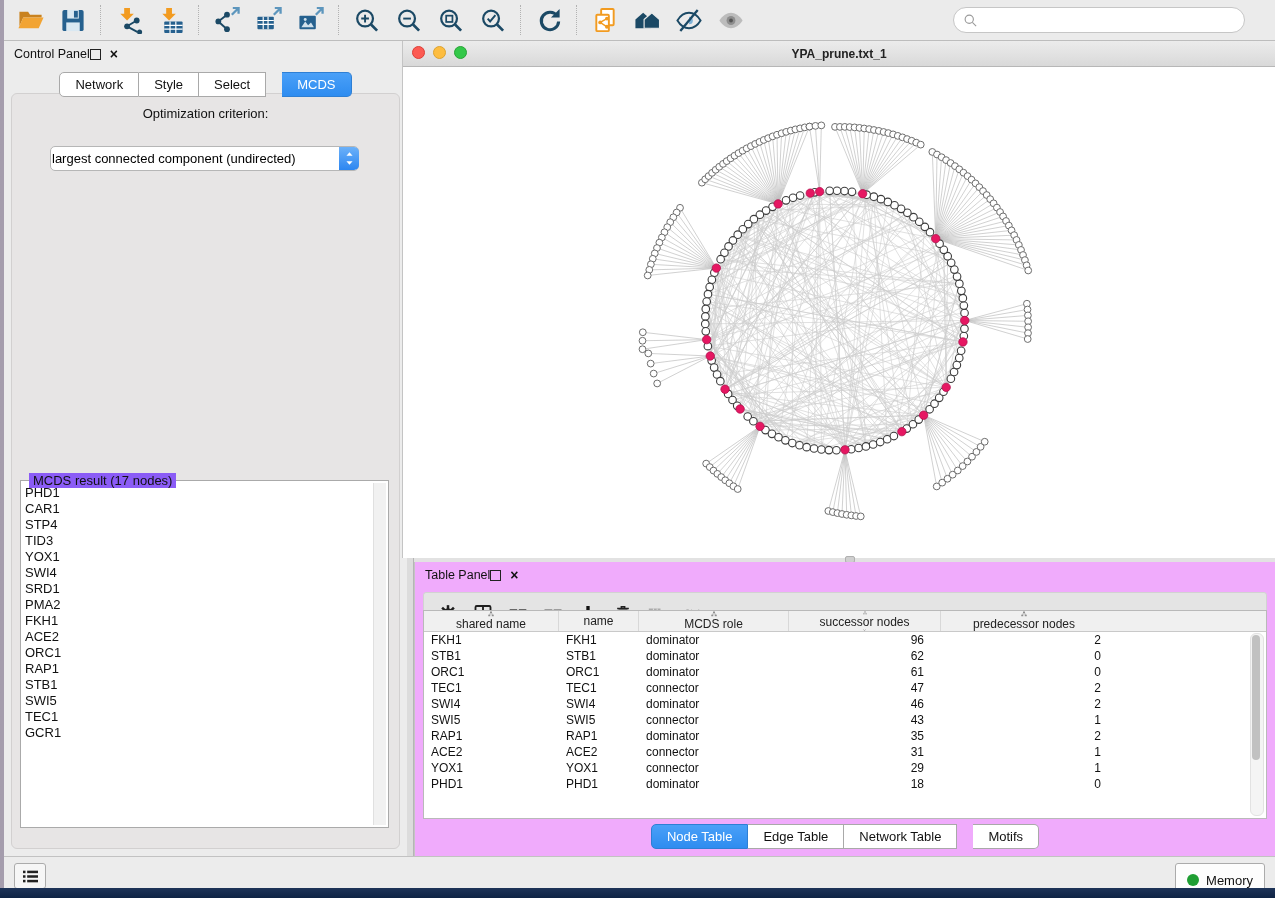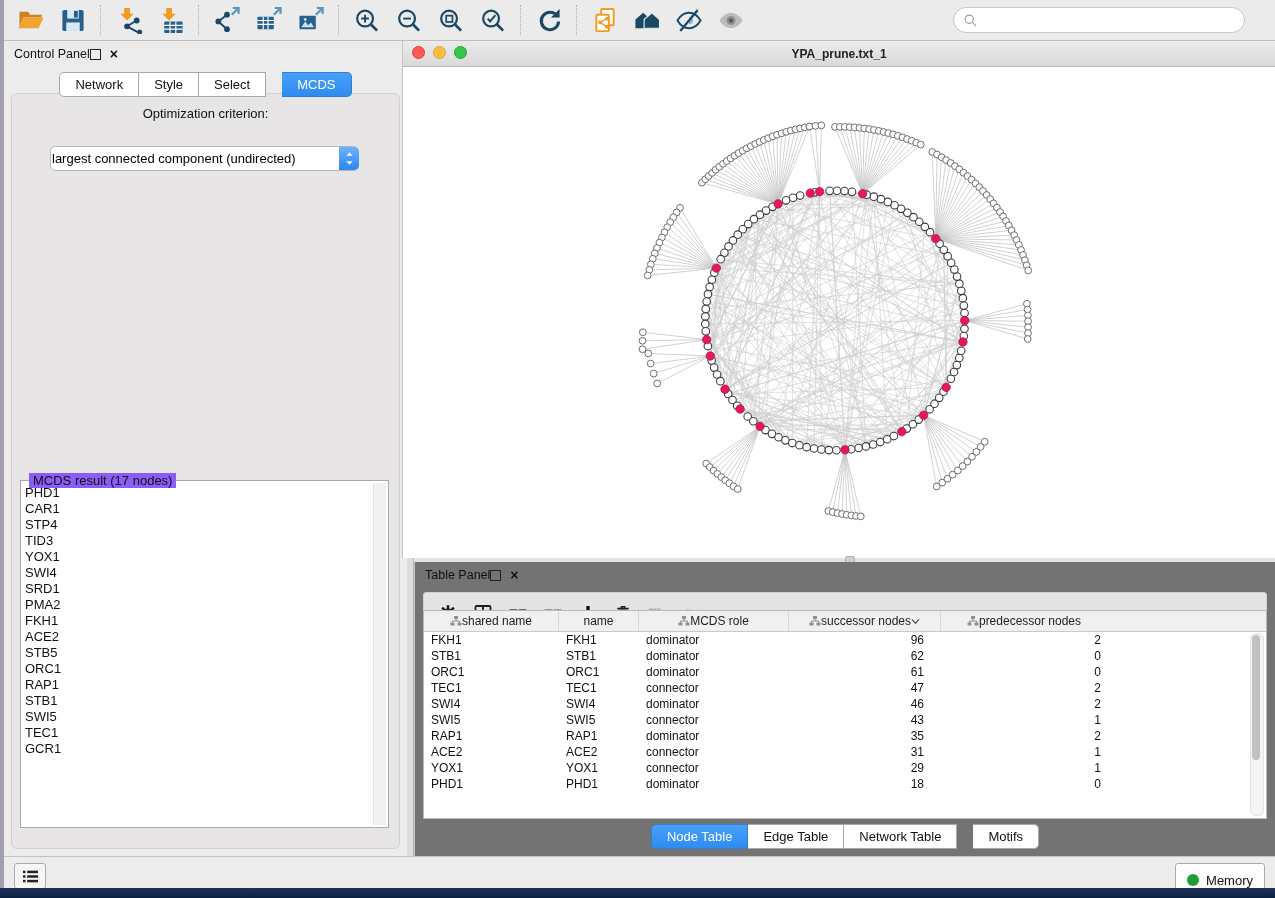--- a/index.html
+++ b/index.html
@@ -67,29 +67,29 @@
   .net-title{font-size:12px;font-weight:bold;color:#222;}
   .lights{position:absolute;left:9px;top:5px;display:flex;gap:8px;}
   .light{width:13px;height:13px;border-radius:50%;box-sizing:border-box;cursor:pointer;}
   .light.red{background:#fc5a52;border:1px solid #dd3e36;}
   .light.yellow{background:#fdbd40;border:1px solid #dda32f;}
   .light.green{background:#34c84a;border:1px solid #28a436;}
   .net-canvas{position:absolute;left:0;right:0;top:26px;bottom:0;background:#fff;}
   .net-canvas svg{width:100%;height:100%;}
 
   
-  .tp{position:absolute;left:410px;right:0;top:562px;bottom:36px;background:#737373;border-left:1px solid #c4c4c4;box-sizing:border-box;}
+  .tp{position:absolute;left:410px;right:0;top:562px;bottom:36px;background:#f0abfc;border-left:1px solid #c4c4c4;box-sizing:border-box;}
   .tp-toolbar{margin:4px 8px 0 8px;height:40px;background:#e4e4e4;border:1px solid #d2d2d2;border-radius:3px;
     display:flex;align-items:center;gap:7px;padding-left:10px;}
   .ttbtn{width:28px;height:30px;display:flex;align-items:center;justify-content:center;background:transparent;border:none;padding:0;cursor:pointer;}
   .ttbtn svg{width:20px;height:21px;}
   .ttbtn.disabled{cursor:default;}
   .tablewrap{position:absolute;left:8px;right:8px;top:48px;bottom:38px;background:#fff;border:1px solid #b9b9b9;overflow:hidden;}
   .thead{display:grid;grid-template-columns:135px 80px 150px 152px 166px 1fr;height:20px;background:#f0f0f0;border-bottom:1px solid #c9c9c9;}
-  .th{display:flex;align-items:center;justify-content:center;gap:0;font-size:12px;color:#222;border-right:1px solid #d8d8d8;cursor:pointer;overflow:hidden;}
+  .th{display:flex;align-items:center;justify-content:center;gap:0;font-size:12px;color:#222;border-right:1px solid #d8d8d8;cursor:pointer;overflow:hidden;flex-direction:column;}
   .th:last-child{border-right:none;}
   .trow{display:grid;grid-template-columns:135px 80px 150px 152px 166px 1fr;height:16px;line-height:16px;font-size:12px;color:#111;cursor:default;}
   .td{padding-left:7px;white-space:nowrap;overflow:hidden;}
   .td.num{text-align:right;padding-right:17px;padding-left:0;}
   .td.num2{text-align:right;padding-right:6px;padding-left:0;}
   .vscroll{position:absolute;top:22px;bottom:2px;right:2px;width:12px;background:#f4f4f4;border:1px solid #e2e2e2;border-radius:6px;}
   .vscroll .thumb{position:absolute;top:1px;left:1px;width:8px;height:125px;background:#c1c1c1;border-radius:5px;cursor:pointer;}
   .tp-tabs{position:absolute;left:0;right:0;bottom:8px;display:flex;justify-content:center;}
 
   
@@ -283,21 +283,20 @@
             <div>PHD1</div>
             <div>CAR1</div>
             <div>STP4</div>
             <div>TID3</div>
             <div>YOX1</div>
             <div>SWI4</div>
             <div>SRD1</div>
             <div>PMA2</div>
             <div>FKH1</div>
             <div>ACE2</div>
-            <div>STB5</div>
             <div>ORC1</div>
             <div>RAP1</div>
             <div>STB1</div>
             <div>SWI5</div>
             <div>TEC1</div>
             <div>GCR1</div>
           </div>
         <div class="result-scroll"></div>
       </div>
     </div>

